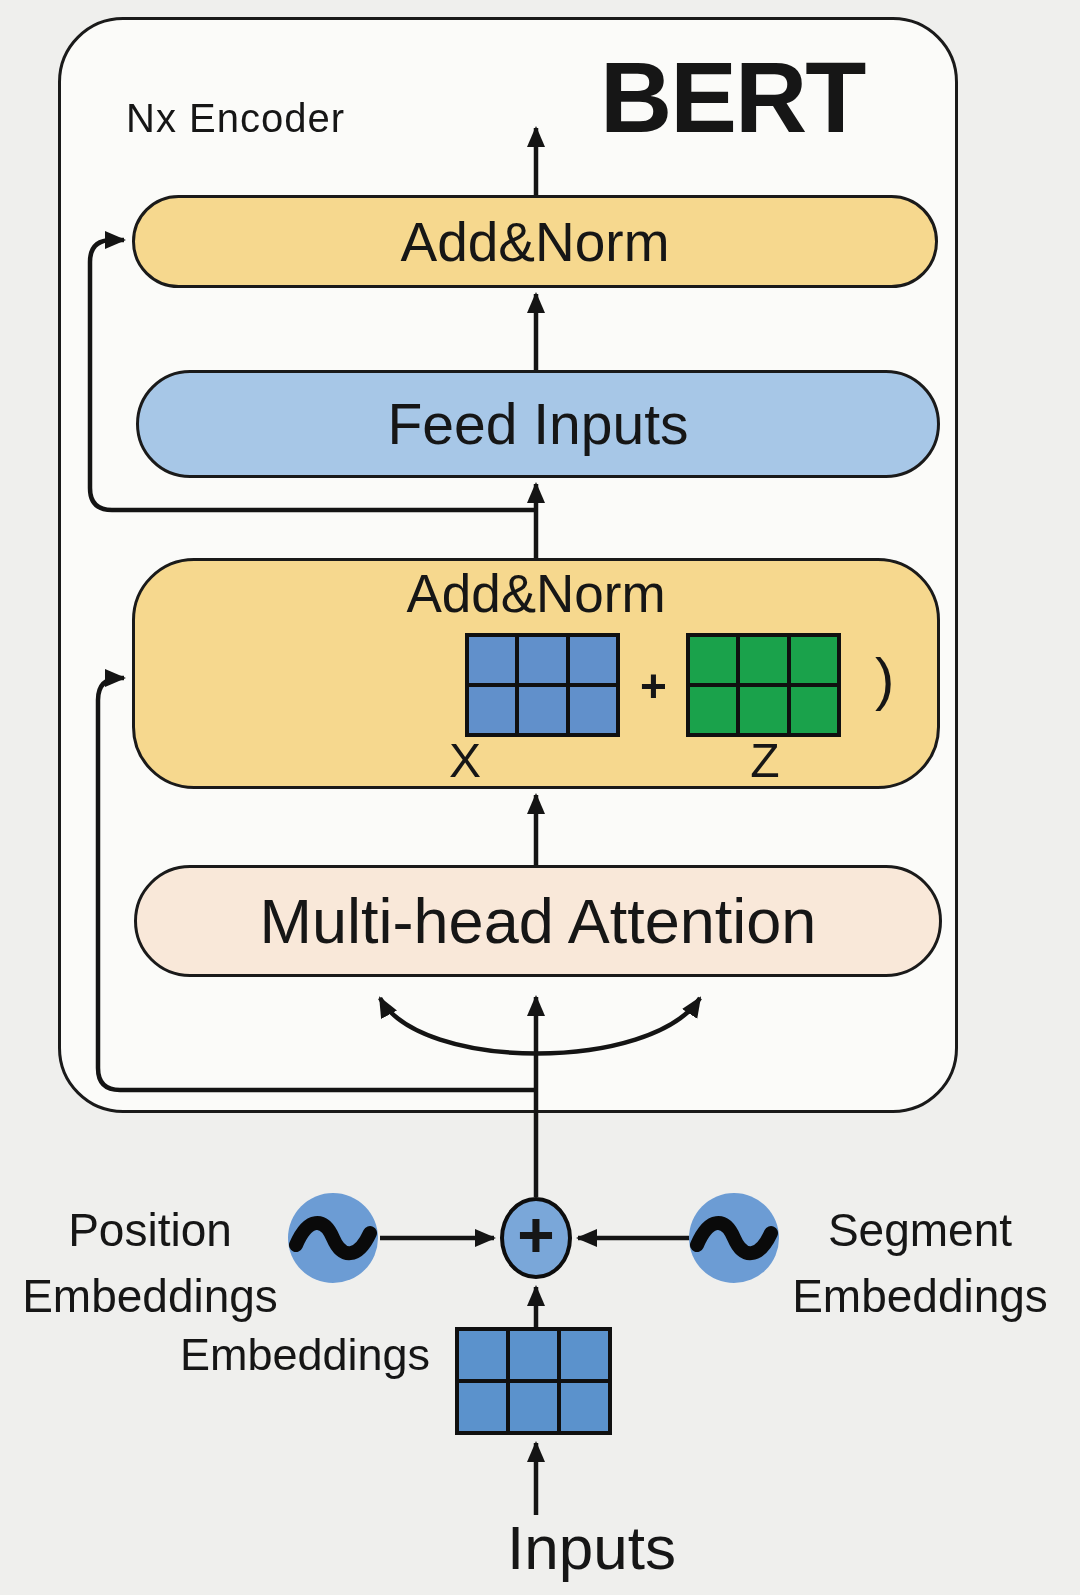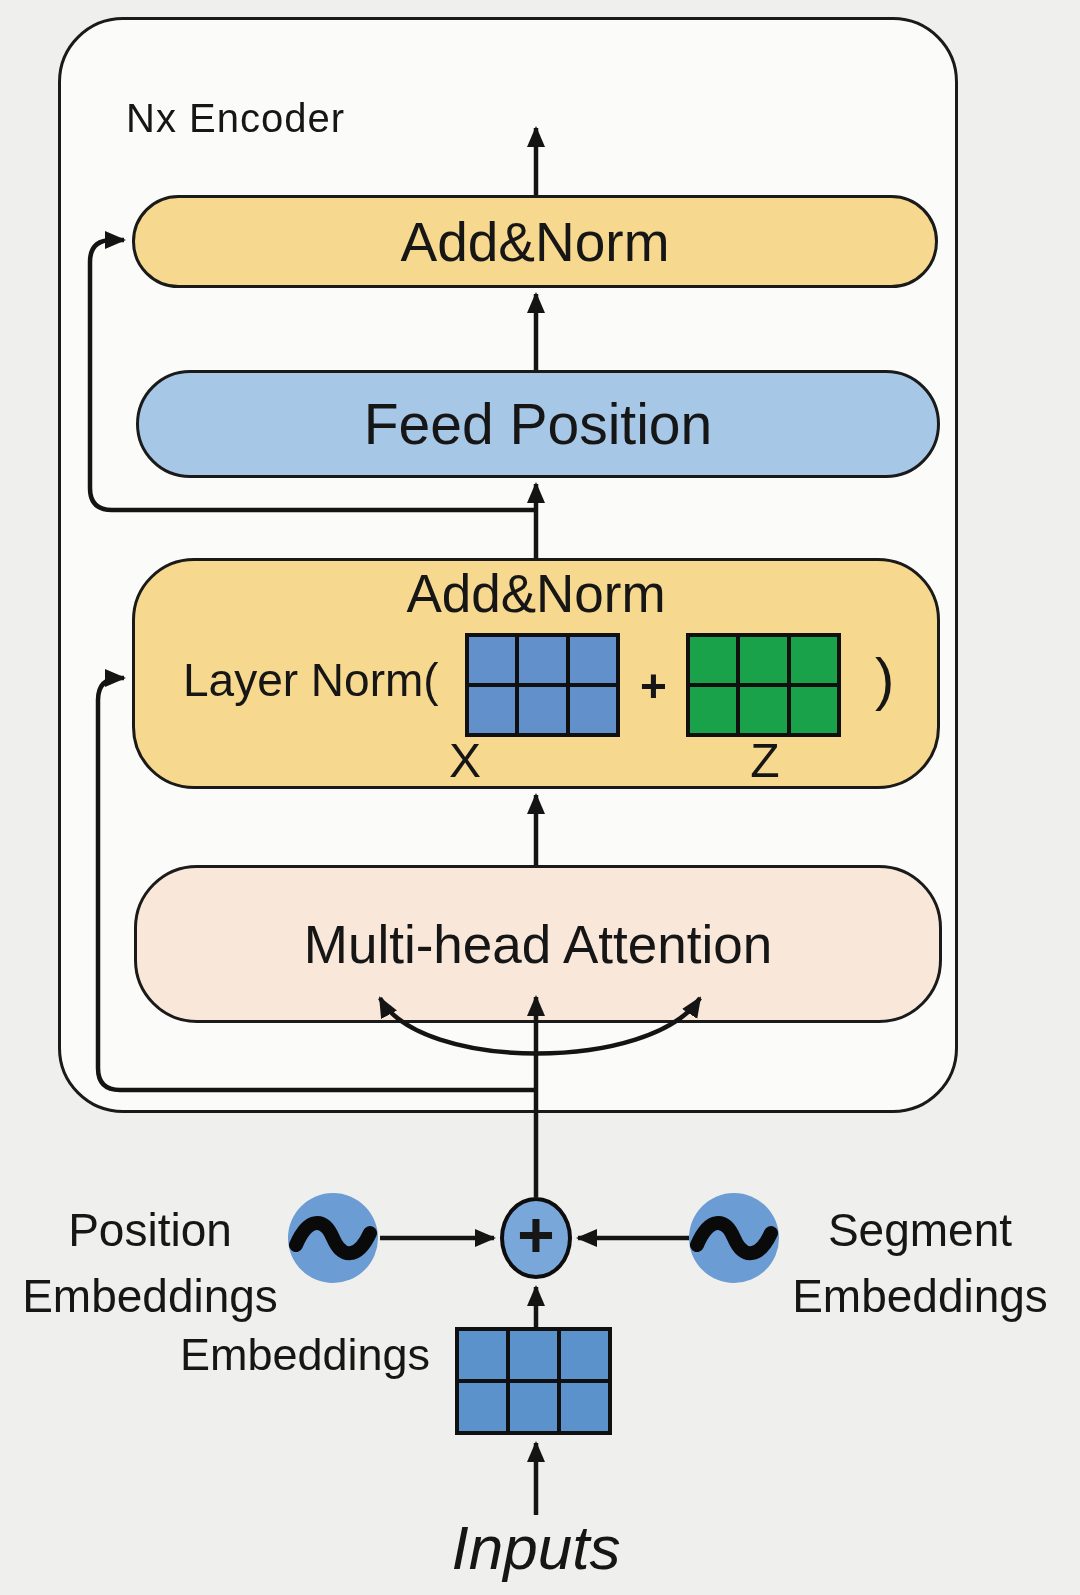--- a/index.html
+++ b/index.html
@@ -23,21 +23,21 @@
   #bert-title{left:600px;top:40px;width:260px;font-size:100px;font-weight:600;letter-spacing:-2px;text-align:center;z-index:2;}
   
   .pill{
     box-sizing:border-box;border:3.5px solid #1a1a1a;
     display:flex;align-items:center;justify-content:center;
     z-index:2;
   }
   #add-norm-top{left:132px;top:195px;width:806px;height:93px;border-radius:47px;background:var(--add-norm-fill,#f6d88e);font-size:55px;}
   #feed-forward{left:136px;top:370px;width:804px;height:108px;border-radius:54px;background:var(--feed-forward-fill,#a7c7e7);font-size:57px;}
   #add-norm-main{left:132px;top:558px;width:808px;height:231px;border-radius:62px;background:var(--add-norm-fill,#f6d88e);z-index:2;box-sizing:border-box;border:3.5px solid #1a1a1a;}
-  #multi-head{left:134px;top:865px;width:808px;height:158px;border-radius:63px;background:var(--attention-fill,#f9e8d9);font-size:53px;}
+  #multi-head{left:134px;top:865px;width:808px;height:112px;border-radius:63px;background:var(--attention-fill,#f9e8d9);font-size:63px;}
   
   #add-norm-main-title{left:0;right:0;top:2px;text-align:center;font-size:53px;}
   #layer-norm-prefix{left:48px;top:92px;font-size:46px;}
   #plus-operator{left:505px;top:98px;font-size:46px;font-weight:bold;}
   #paren-close{left:740px;top:84px;font-size:58px;}
   #x-label{left:290px;top:172px;width:80px;text-align:center;font-size:48px;}
   #z-label{left:590px;top:172px;width:80px;text-align:center;font-size:48px;}
   
   .matrix{
     display:grid;gap:4px;background:#101010;border:4px solid #101010;
@@ -58,48 +58,48 @@
     left:500px;top:1197px;width:72px;height:82px;border-radius:50%;
     background:var(--plus-fill,#7aa7d9);border:4px solid #0d0d0d;
     box-sizing:border-box;display:flex;align-items:center;justify-content:center;
     font-size:64px;font-weight:bold;z-index:6;padding-bottom:6px;
   }
   
   .two-line{text-align:center;font-size:46px;line-height:66px;z-index:2;margin-top:17px;}
   #position-label{left:0px;top:1180px;width:300px;}
   #segment-label{left:770px;top:1180px;width:300px;}
   #token-label{left:170px;top:1326px;width:270px;font-size:45px;line-height:58px;text-align:center;z-index:2;}
-  #inputs-label{left:396px;top:1512px;width:280px;text-align:center;font-size:62px;z-index:2;font-style:italic;}
+  #inputs-label{left:396px;top:1512px;width:280px;text-align:right;font-size:62px;z-index:2;}
   #watermark{
     left:730px;top:1515px;width:335px;text-align:right;font-size:30px;
     color:#f2f2f0;text-shadow:1.5px 1.5px 2px rgba(110,110,110,.95);
     letter-spacing:1px;z-index:2;
   }
   #arrow-layer{left:0;top:0;z-index:5;pointer-events:none;}
 </style>
 </head>
 <body>
 
 <div id="canvas">
 
   <div class="abs" id="encoder-panel"></div>
 
   <div class="abs" id="nx-encoder">Nx Encoder</div>
+  <div class="abs" id="bert-title">BERT</div>
 
   <div class="abs pill" id="add-norm-top">
     <span>Add&amp;Norm</span>
   </div>
 
   <div class="abs pill" id="feed-forward">
-    <span>Feed Position</span>
+    <span>Feed Inputs</span>
   </div>
 
   <div class="abs" id="add-norm-main">
     <div class="abs" id="add-norm-main-title">Add&amp;Norm</div>
-    <div class="abs" id="layer-norm-prefix">Layer Norm(</div>
     <div class="abs matrix" id="x-matrix" style="grid-template-columns: repeat(3, 1fr); grid-template-rows: repeat(2, 1fr);">
         <div style="background: rgb(97, 144, 203);"></div>
         <div style="background: rgb(97, 144, 203);"></div>
         <div style="background: rgb(97, 144, 203);"></div>
         <div style="background: rgb(97, 144, 203);"></div>
         <div style="background: rgb(97, 144, 203);"></div>
         <div style="background: rgb(97, 144, 203);"></div>
       </div>
     <div class="abs" id="plus-operator">+</div>
     <div class="abs matrix" id="z-matrix" style="grid-template-columns: repeat(3, 1fr); grid-template-rows: repeat(2, 1fr);">

